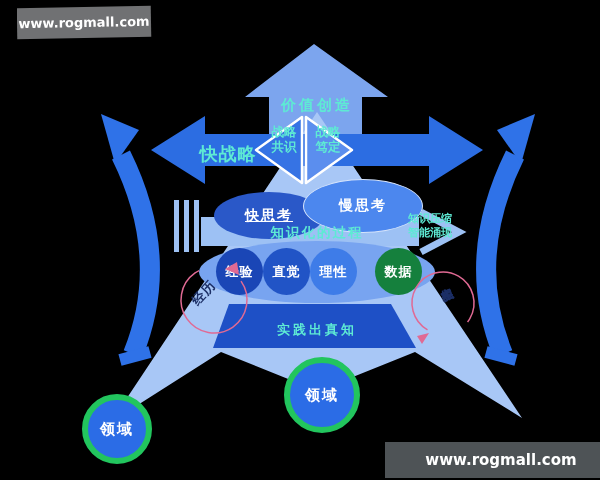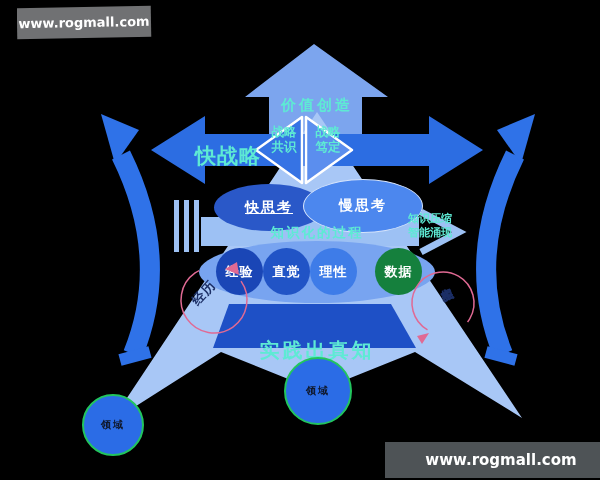--- a/index.html
+++ b/index.html
@@ -21,36 +21,36 @@
     clip-path:polygon(300px 112px,505px 418px,398px 352px,301px 391px,204px 352px,94px 422px);}
   .h-arrow{background:var(--arrow_blue);z-index:3;
     clip-path:polygon(134px 150px,188px 116px,188px 134px,412px 134px,412px 116px,466px 150px,412px 184px,412px 166px,188px 166px,188px 184px);}
   .trapezoid{background:var(--trap_blue);z-index:4;
     clip-path:polygon(212px 304px,374px 304px,399px 348px,196px 348px);}
   
   .diamond-svg{left:230px;top:110px;z-index:4;}
   
   .ellipse{border-radius:50%;display:flex;align-items:center;justify-content:center;
            color:#fff;z-index:4;letter-spacing:2px;font-size:14px;}
-  .fast-think{left:197px;top:184px;width:110px;height:47px;background:var(--ellipse_fast);text-decoration:underline;}
+  .fast-think{left:197px;top:192px;width:110px;height:47px;background:var(--ellipse_fast);text-decoration:underline;}
   .slow-think{left:286px;top:179px;width:118px;height:52px;background:var(--ellipse_slow);
               border:1.5px solid #d6e4fb;z-index:5;}
   
   .stripe{top:200px;width:5px;height:52px;background:var(--bar_light);z-index:3;}
   .bar{left:184px;top:217px;width:218px;height:29px;background:var(--bar_light);z-index:3;}
   
   .row-ellipse{left:182px;top:241px;width:236px;height:62px;border-radius:50%;
                background:var(--ellipse_row);z-index:4;}
   .src-circle{top:248px;width:47px;height:47px;border-radius:50%;z-index:5;
               display:flex;align-items:center;justify-content:center;color:#fff;
               font-size:13px;letter-spacing:1px;}
   
-  .node{border-radius:50%;background:var(--node_blue);border:2px solid #22c55e;z-index:6;
-        display:flex;align-items:center;justify-content:center;color:#0f172a;
-        font-size:10px;letter-spacing:2px;}
+  .node{border-radius:50%;background:var(--node_blue);border:6px solid #22c55e;z-index:6;
+        display:flex;align-items:center;justify-content:center;color:#ffffff;
+        font-size:15px;letter-spacing:2px;}
   .overlay{z-index:5;pointer-events:none;}
   .rot-left{left:163px;top:284px;width:48px;color:var(--dark_text);font-size:13px;
             letter-spacing:1px;transform:rotate(-48deg);z-index:6;text-align:center;}
   .rot-right{left:405px;top:282px;width:36px;height:44px;color:var(--dark_text);
              font-size:12px;line-height:17px;writing-mode:vertical-rl;
              transform:rotate(-24deg);z-index:6;}
 </style>
 </head>
 <body>
 
@@ -59,21 +59,21 @@
   <div class="abs wm-top">www.rogmall.com</div>
   <div class="abs wm-bottom">www.rogmall.com</div>
 
   <div class="layer up-arrow"></div>
   <div class="layer big-tri"></div>
   <div class="layer h-arrow"></div>
   <div class="layer trapezoid"></div>
 
   <div class="lbl" style="left:225px;top:96px;width:150px;font-size:15px;letter-spacing:3px;">价值创造</div>
 
-  <div class="lbl" style="left:166px;top:142px;width:90px;font-size:21px;letter-spacing:1px;">快战略</div>
+  <div class="lbl" style="left:166px;top:142px;width:90px;font-size:18px;letter-spacing:1px;">快战略</div>
 
   <svg class="abs diamond-svg" width="114" height="80" viewBox="0 0 114 80">
     <polygon points="9,40 55,7 55,73" fill="var(--diamond_left)" stroke="#fff" stroke-width="2.5" stroke-linejoin="round"></polygon>
     <polygon points="59,7 105,40 59,73" fill="var(--diamond_right)" stroke="#fff" stroke-width="2.5" stroke-linejoin="round"></polygon>
   </svg>
   <div class="lbl" style="left:244px;top:124px;width:46px;font-size:12.5px;line-height:15px;">
     <div>战略</div>
     <div>共识</div>
   </div>
   <div class="lbl" style="left:288px;top:124px;width:46px;font-size:12.5px;line-height:15px;">
@@ -100,21 +100,21 @@
 
   <div class="abs row-ellipse"></div>
   <div class="abs src-circle" style="left: 199px; background: rgb(26, 70, 182);">经验</div>
   <div class="abs src-circle" style="left: 246px; background: rgb(33, 84, 198);">直觉</div>
   <div class="abs src-circle" style="left: 293px; background: rgb(62, 124, 232); text-align: right;">理性</div>
   <div class="abs src-circle" style="left: 358px; background: #15803d;">数据</div>
 
   <div class="abs rot-left">经历</div>
   <div class="abs rot-right">虚实相生</div>
 
-  <div class="lbl" style="left:220px;top:337px;width:160px;font-size:20px;letter-spacing:3px;">实践出真知</div>
+  <div class="lbl" style="left:220px;top:321px;width:160px;font-size:13px;letter-spacing:3px;">实践出真知</div>
 
   <div class="abs node" style="left:65px;top:394px;width:58px;height:58px;">领域</div>
   <div class="abs node" style="left:267px;top:357px;width:64px;height:64px;">领域</div>
 
   <svg class="layer overlay" width="600" height="480" viewBox="0 0 600 480">
 
     <path d="M 116,354 Q 155,258 104,155" stroke="var(--arrow_blue2)" stroke-width="20" fill="none"></path>
     <polygon points="84,114 122,130 98,164" fill="var(--arrow_blue2)"></polygon>
     <path d="M 103,360 L 133,352" stroke="var(--arrow_blue2)" stroke-width="12"></path>
 

